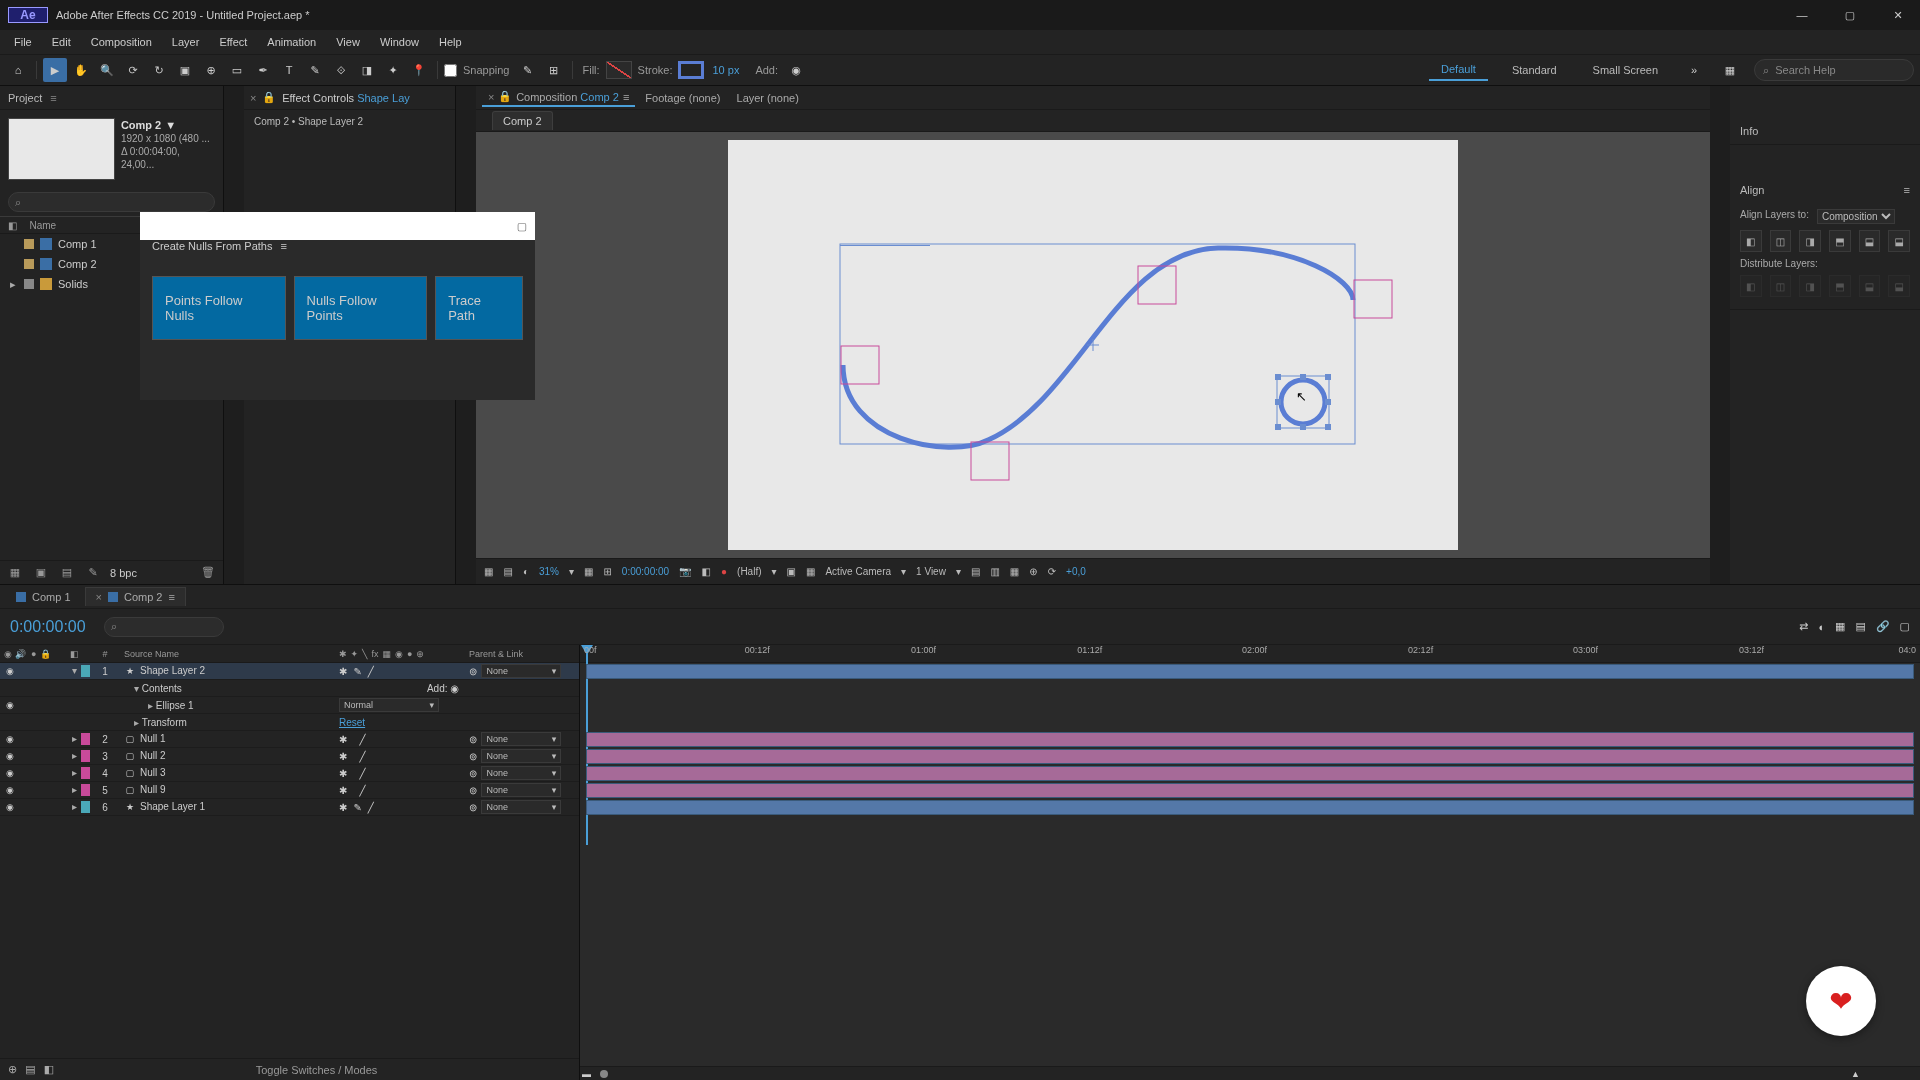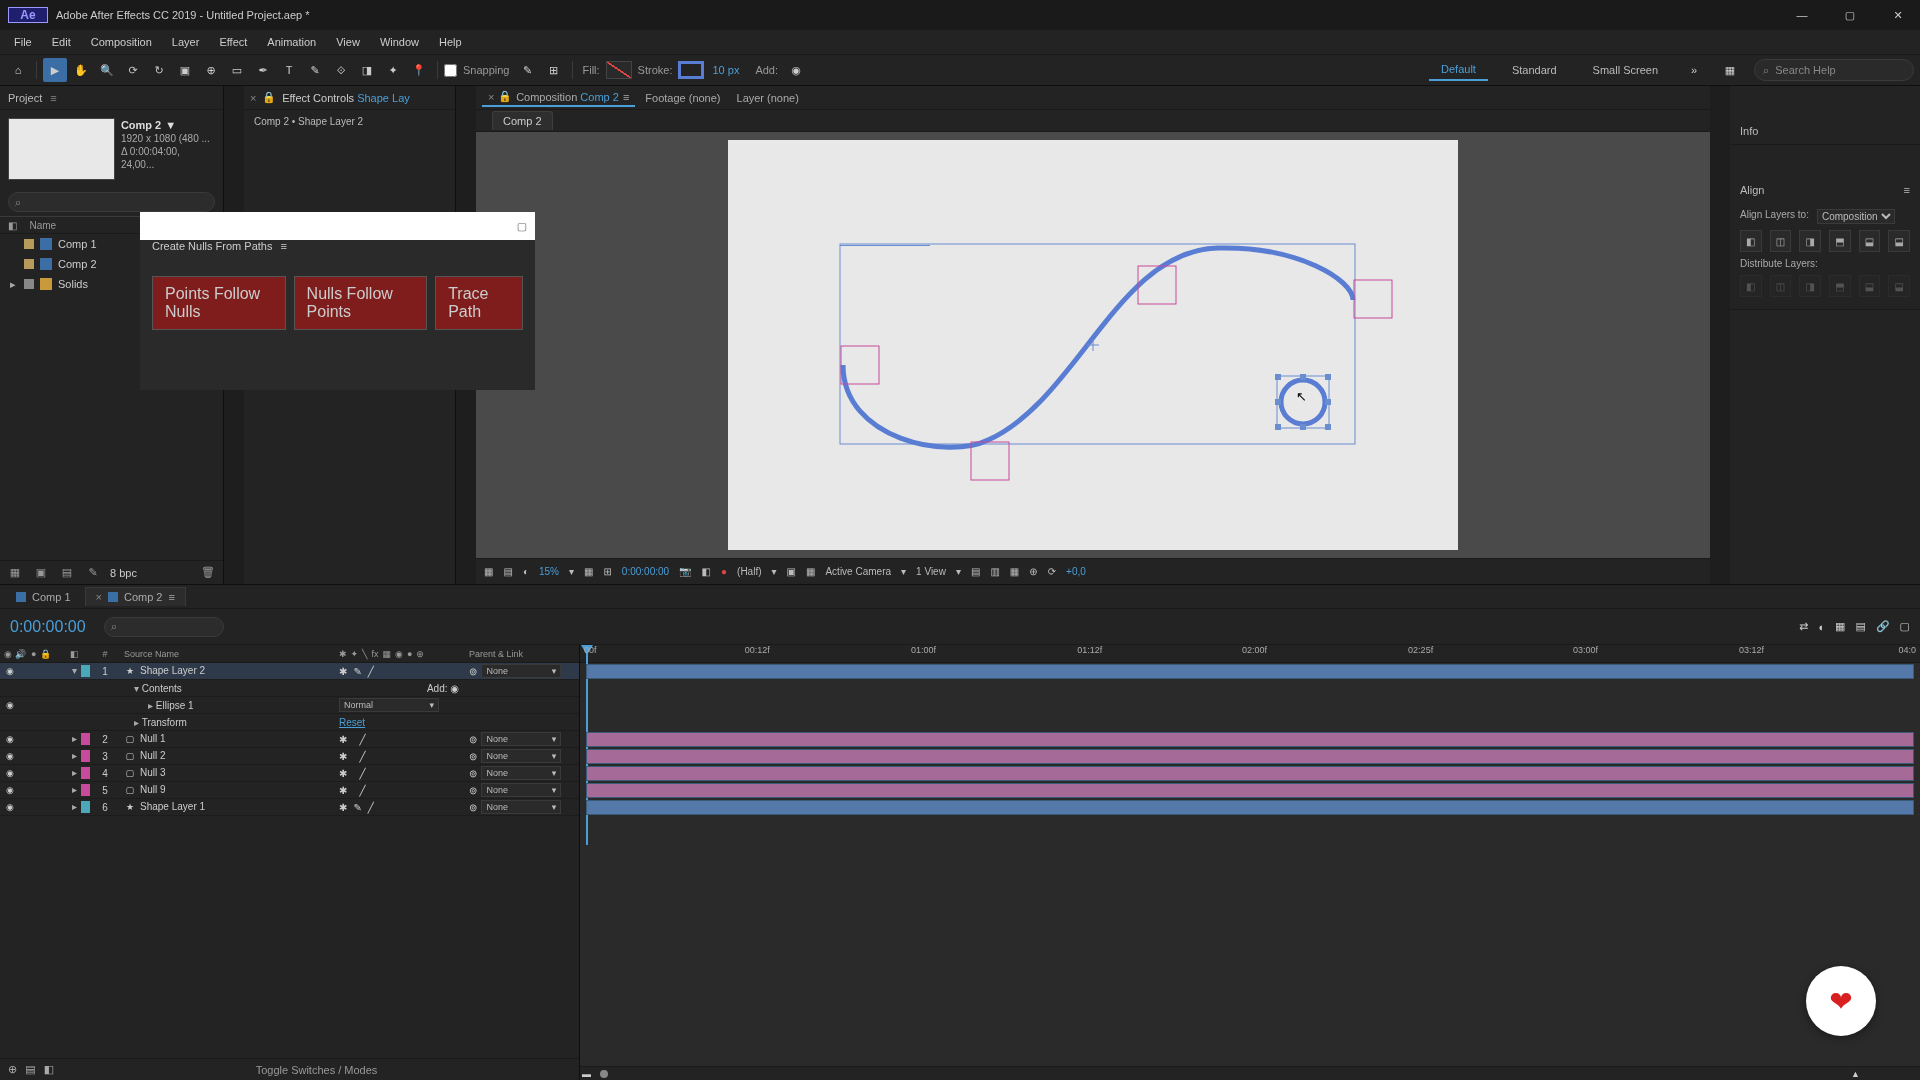--- a/index.html
+++ b/index.html
@@ -61,21 +61,21 @@
 .effect-controls { width: 212px; background: #232323; border-right: 1px solid #0f0f0f; }
 .ec-tab { height: 24px; display: flex; align-items: center; padding: 0 6px; gap: 6px; border-bottom: 1px solid #1a1a1a; background: #232323;}
 .ec-body { padding: 6px 10px; font-size: 10px; color: #bbb; }
 
 
 .nulls-panel { position: absolute; left: 140px; top: 212px; width: 395px; background: #2a2a2a; }
 .nulls-titlebar { height: 28px; background: #fff; display: flex; align-items: center; justify-content: flex-end; padding: 0 4px; }
 .nulls-close { width: 18px; height: 18px; color: #666; display: flex; align-items: center; justify-content: center; }
 .nulls-header { height: 28px; padding: 0 12px; display: flex; align-items: flex-start; gap: 8px; color: #ccc; }
 .nulls-buttons { padding: 8px 12px 60px; display: flex; gap: 8px; }
-.nulls-btn { padding: 8px 12px; border: 1px solid #555; background: #7f1d1d; color: #ccc; font-size: 16px; }
+.nulls-btn { padding: 16px 12px; border: 1px solid #555; background: #0369a1; color: #ccc; font-size: 13px; }
 
 
 .comp-panel { flex: 1; background: #232323; display: flex; flex-direction: column; }
 .comp-tabs-row { height: 24px; display: flex; align-items: center; gap: 4px; border-bottom: 1px solid #1a1a1a; padding: 0 6px; }
 .comp-tab { display: flex; align-items: center; gap: 4px; padding: 2px 6px; font-size: 11px; color: #aaa; }
 .comp-tab.active { border-bottom: 2px solid #4a9fd8; }
 .comp-subtabs { height: 22px; display: flex; align-items: center; padding: 0 16px; border-bottom: 1px solid #1a1a1a; font-size: 11px; }
 .comp-subtab { padding: 3px 10px; color: #ccc; background: #2e2e2e; border: 1px solid #3e3e3e; border-bottom: none; border-radius: 3px 3px 0 0; }
 
 .viewport { flex: 1; background: #4a4a4a; position: relative; overflow: hidden; display: flex; align-items: center; justify-content: center; }
@@ -326,21 +326,21 @@
             <rect x="22" y="-3" width="6" height="6" fill="#6a8dd0"></rect>
           </g>
         </svg>
         <div style="position:absolute;left:568px;top:249px;font-size:13px;color:#000">↖</div>
       </div>
     </div>
     <div class="comp-footer">
       <span>▦</span>
       <span>▤</span>
       <span>◐</span>
-      <span class="lbl-val">15%</span>
+      <span class="lbl-val">31%</span>
       <span>▾</span>
       <span>▦</span>
       <span>⊞</span>
       <span class="lbl-val">0:00:00:00</span>
       <span>📷</span>
       <span>◧</span>
       <span style="color:#d44">●</span>
       <span>(Half)</span>
       <span>▾</span>
       <span>▣</span>
@@ -659,21 +659,21 @@
     </div>
 
     <div class="timeline-tracks">
       <div class="ruler">
         <div class="playhead"></div>
         <div class="ruler-mark" style="left:4px">00f</div>
         <div class="ruler-mark" style="left:12.3%">00:12f</div>
         <div class="ruler-mark" style="left:24.7%">01:00f</div>
         <div class="ruler-mark" style="left:37.1%">01:12f</div>
         <div class="ruler-mark" style="left:49.4%">02:00f</div>
-        <div class="ruler-mark" style="left:61.8%">02:25f</div>
+        <div class="ruler-mark" style="left:61.8%">02:12f</div>
         <div class="ruler-mark" style="left:74.1%">03:00f</div>
         <div class="ruler-mark" style="left:86.5%">03:12f</div>
         <div class="ruler-mark" style="right:4px">04:0</div>
       </div>
       <div class="tracks-area">
         <div class="track-bar tb-shape" style="top:1px"></div>
         <div class="track-bar tb-null" style="top:69px"></div>
         <div class="track-bar tb-null" style="top:86px"></div>
         <div class="track-bar tb-null" style="top:103px"></div>
         <div class="track-bar tb-null" style="top:120px"></div>

